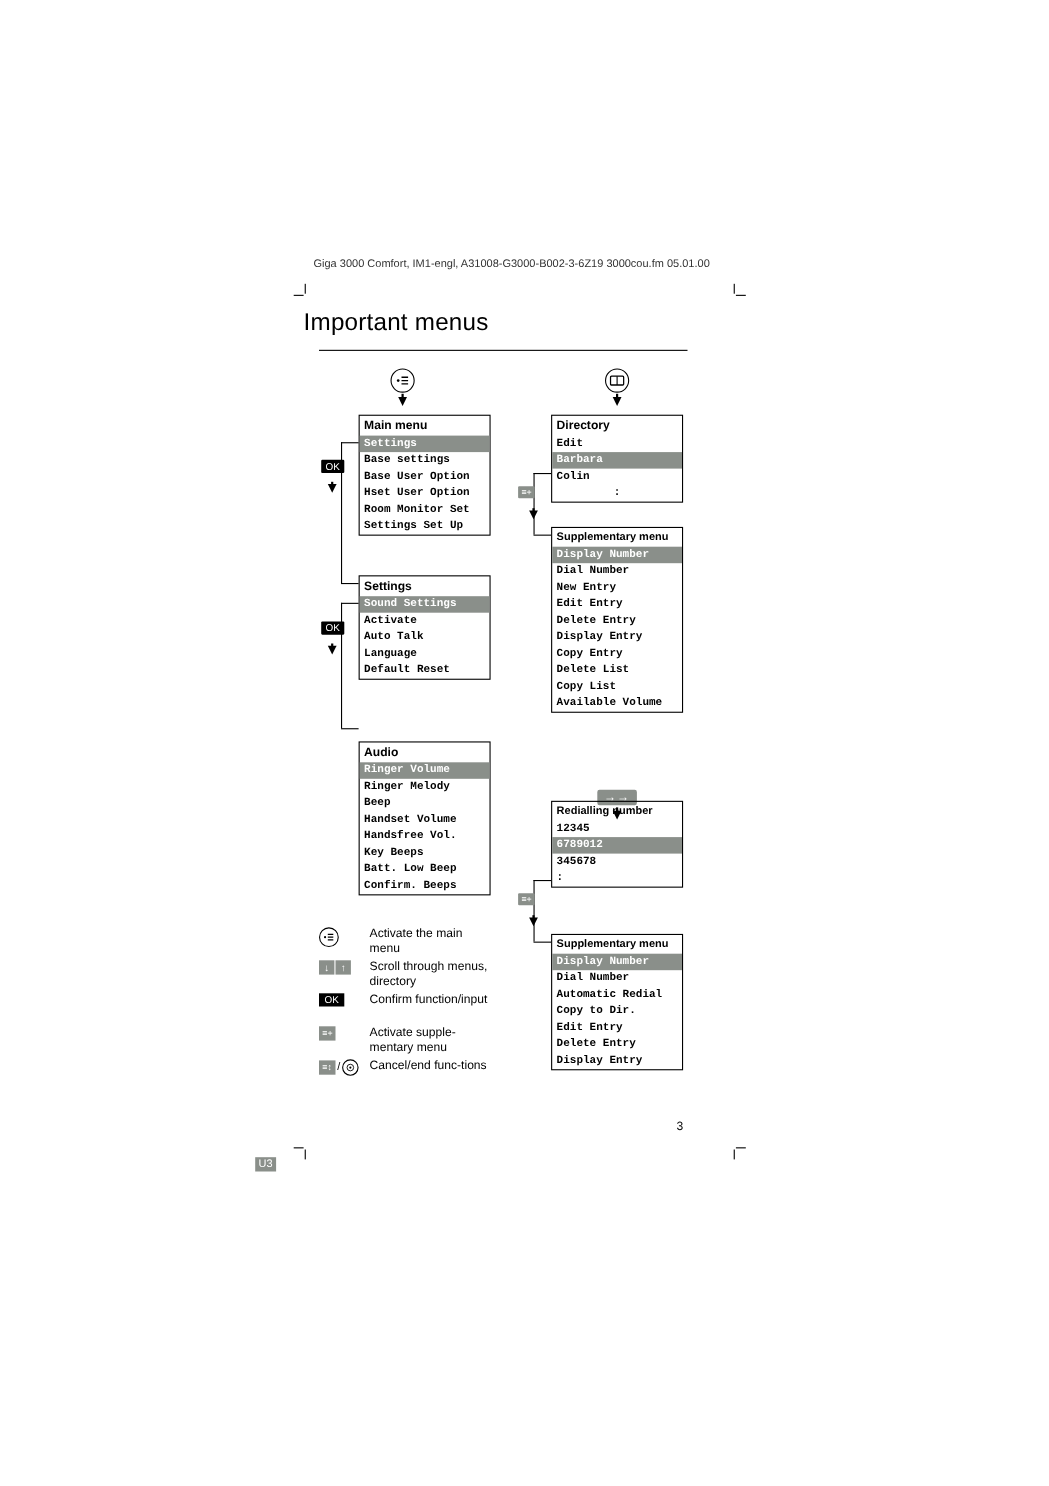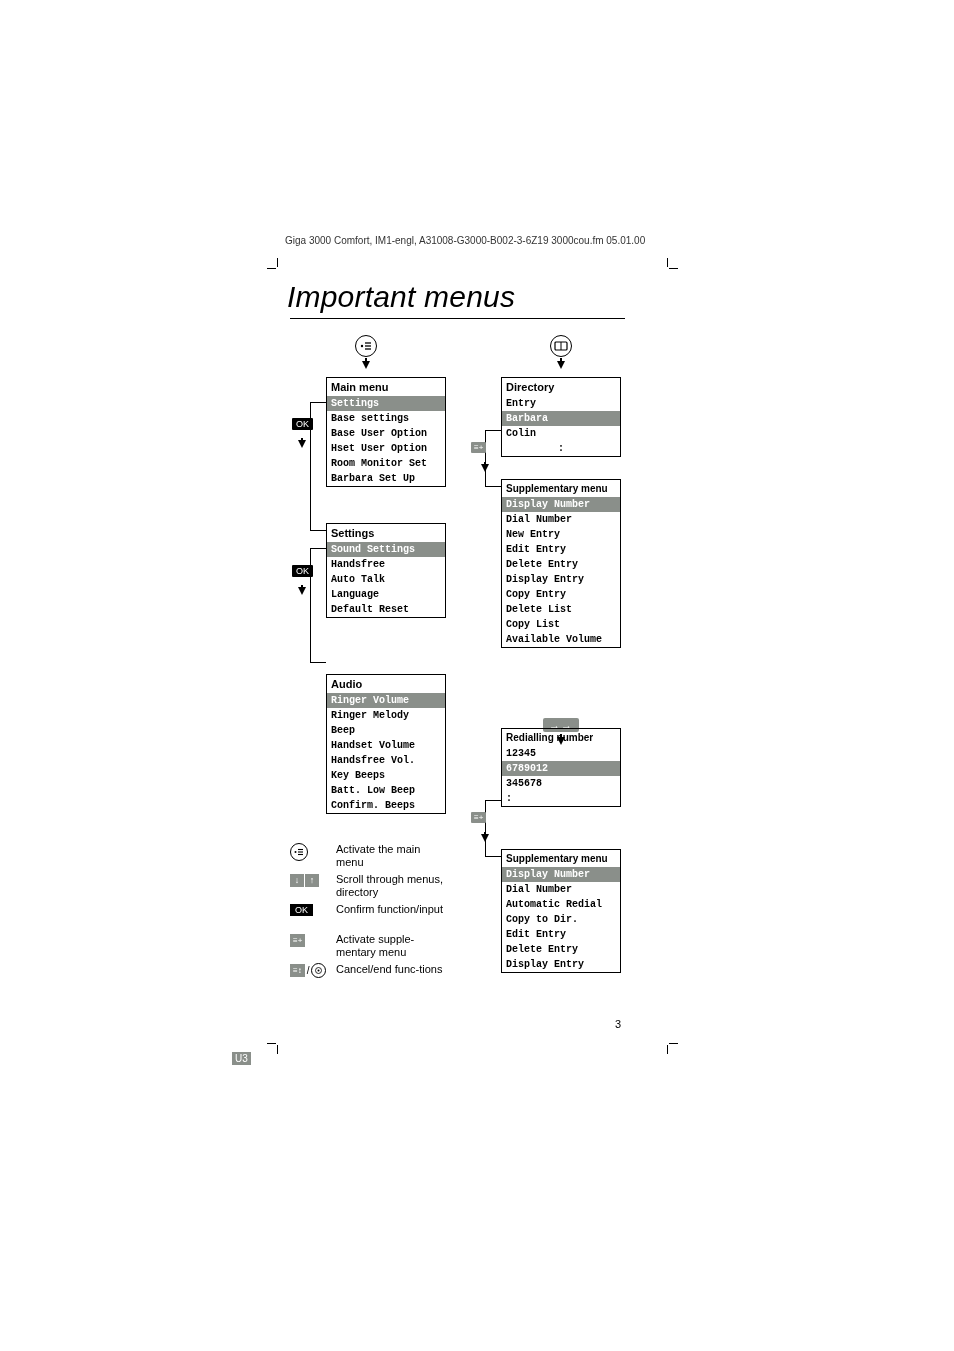--- a/index.html
+++ b/index.html
@@ -27,25 +27,24 @@
   .crop-bl { position:absolute; top:1040px; left:267px; width:14px; height:14px; }
   .crop-bl::before { content:""; position:absolute; left:10px; top:5px; width:1px; height:9px; background:#000; }
   .crop-bl::after  { content:""; position:absolute; left:0; top:3px; width:9px; height:1px; background:#000; }
   .crop-br { position:absolute; top:1040px; left:664px; width:14px; height:14px; }
   .crop-br::before { content:""; position:absolute; left:3px; top:5px; width:1px; height:9px; background:#000; }
   .crop-br::after  { content:""; position:absolute; left:5px; top:3px; width:9px; height:1px; background:#000; }
 
   .title {
     position: absolute;
     top: 280px;
-    left: 287px;
-    font-size: 30px;
+    left: 276px;
+    font-size: 22px;
     font-weight: 400;
     letter-spacing: 0.2px;
-    font-style: italic;
   }
   .title-underline {
     position: absolute;
     top: 318px;
     left: 290px;
     width: 335px;
     height: 1px;
     background: #000;
   }
 
@@ -181,33 +180,33 @@
       <div class="down-arrow"></div>
     </div>
 
     <div class="menu-box" style="position:absolute; left:36px; top:47px;">
       <div class="menu-title">Main menu</div>
       <div class="menu-item selected">Settings</div>
       <div class="menu-item">Base settings</div>
       <div class="menu-item">Base User Option</div>
       <div class="menu-item">Hset User Option</div>
       <div class="menu-item">Room Monitor Set</div>
-      <div class="menu-item">Barbara Set Up</div>
+      <div class="menu-item">Settings Set Up</div>
     </div>
 
     <div class="connector-v" style="left:20px; top:72px; height:128px;"></div>
     <div class="connector-h" style="left:20px; top:72px; width:16px;"></div>
     <div class="connector-h" style="left:20px; top:200px; width:16px;"></div>
     <div class="ok-badge" style="left:2px; top:88px;">OK</div>
     <div class="down-arrow-small" style="left:8px; top:110px;"></div>
 
     <div class="menu-box" style="position:absolute; left:36px; top:193px;">
       <div class="menu-title">Settings</div>
       <div class="menu-item selected">Sound Settings</div>
-      <div class="menu-item">Handsfree</div>
+      <div class="menu-item">Activate</div>
       <div class="menu-item">Auto Talk</div>
       <div class="menu-item">Language</div>
       <div class="menu-item">Default Reset</div>
     </div>
 
     <div class="connector-v" style="left:20px; top:218px; height:114px;"></div>
     <div class="connector-h" style="left:20px; top:218px; width:16px;"></div>
     <div class="connector-h" style="left:20px; top:332px; width:16px;"></div>
     <div class="ok-badge" style="left:2px; top:235px;">OK</div>
     <div class="down-arrow-small" style="left:8px; top:257px;"></div>
@@ -277,21 +276,21 @@
             <rect x="1" y="1" width="12" height="8" rx="1" fill="none" stroke="#000" stroke-width="1.2"></rect>
             <line x1="7" y1="1" x2="7" y2="9" stroke="#000" stroke-width="1"></line>
           </svg>
       </div>
       <div style="height:4px;"></div>
       <div class="down-arrow"></div>
     </div>
 
     <div class="menu-box" style="position:absolute; left:16px; top:47px;">
       <div class="menu-title">Directory</div>
-      <div class="menu-item">Entry</div>
+      <div class="menu-item">Edit</div>
       <div class="menu-item selected">Barbara</div>
       <div class="menu-item">Colin</div>
       <div class="menu-item" style="text-align:center;">:</div>
     </div>
 
     <div class="connector-v" style="left:0px; top:100px; height:56px;"></div>
     <div class="connector-h" style="left:0px; top:100px; width:16px;"></div>
     <div class="connector-h" style="left:0px; top:156px; width:16px;"></div>
     <span class="key-badge" style="left:-14px; top:112px; font-size:8px;">≡+</span>
     <div class="down-arrow-small" style="left:-4px; top:134px;"></div>

